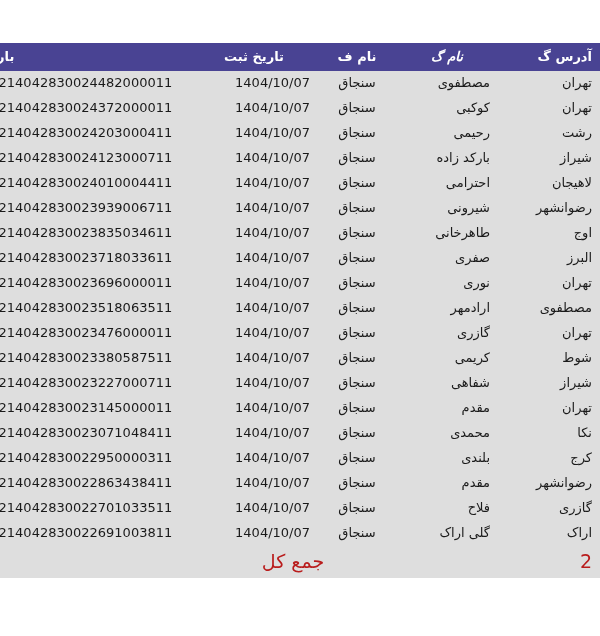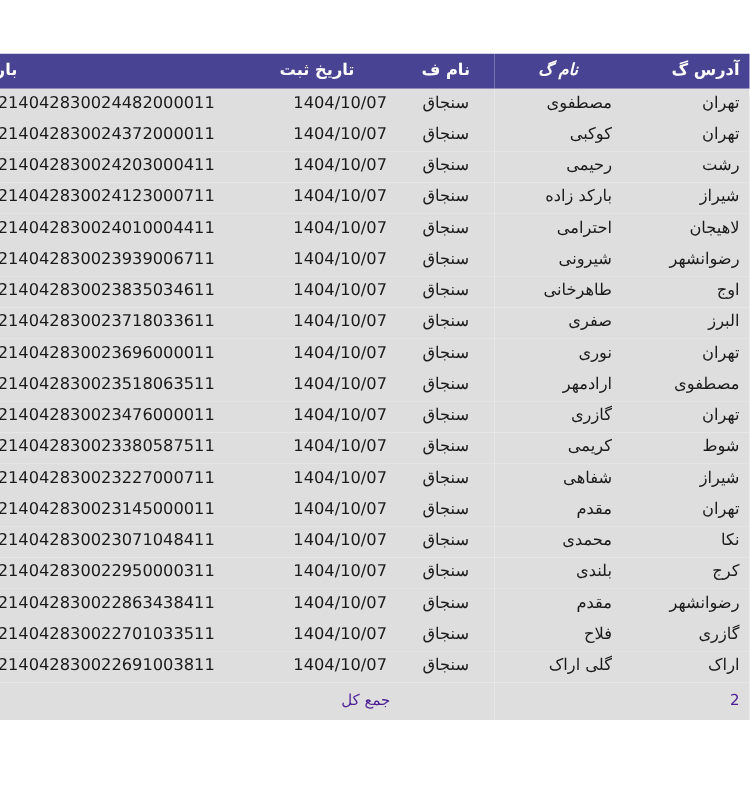--- a/index.html
+++ b/index.html
@@ -75,22 +75,22 @@
   thead .col-barcode { text-align: left; }
 
   .ltr-num {
     direction: ltr;
     unicode-bidi: embed;
     display: inline-block;
   }
 
   .footer-row td {
     background: #dedede;
-    font-size: 12px;
-    color: #4c1d95;
+    font-size: 19px;
+    color: #b91c1c;
     padding: 4px 8px 6px 8px;
     height: 20px;
     white-space: nowrap;
   }
   .footer-count {
     text-align: right;
     padding-right: 4px;
   }
   .footer-label {
     text-align: center;

